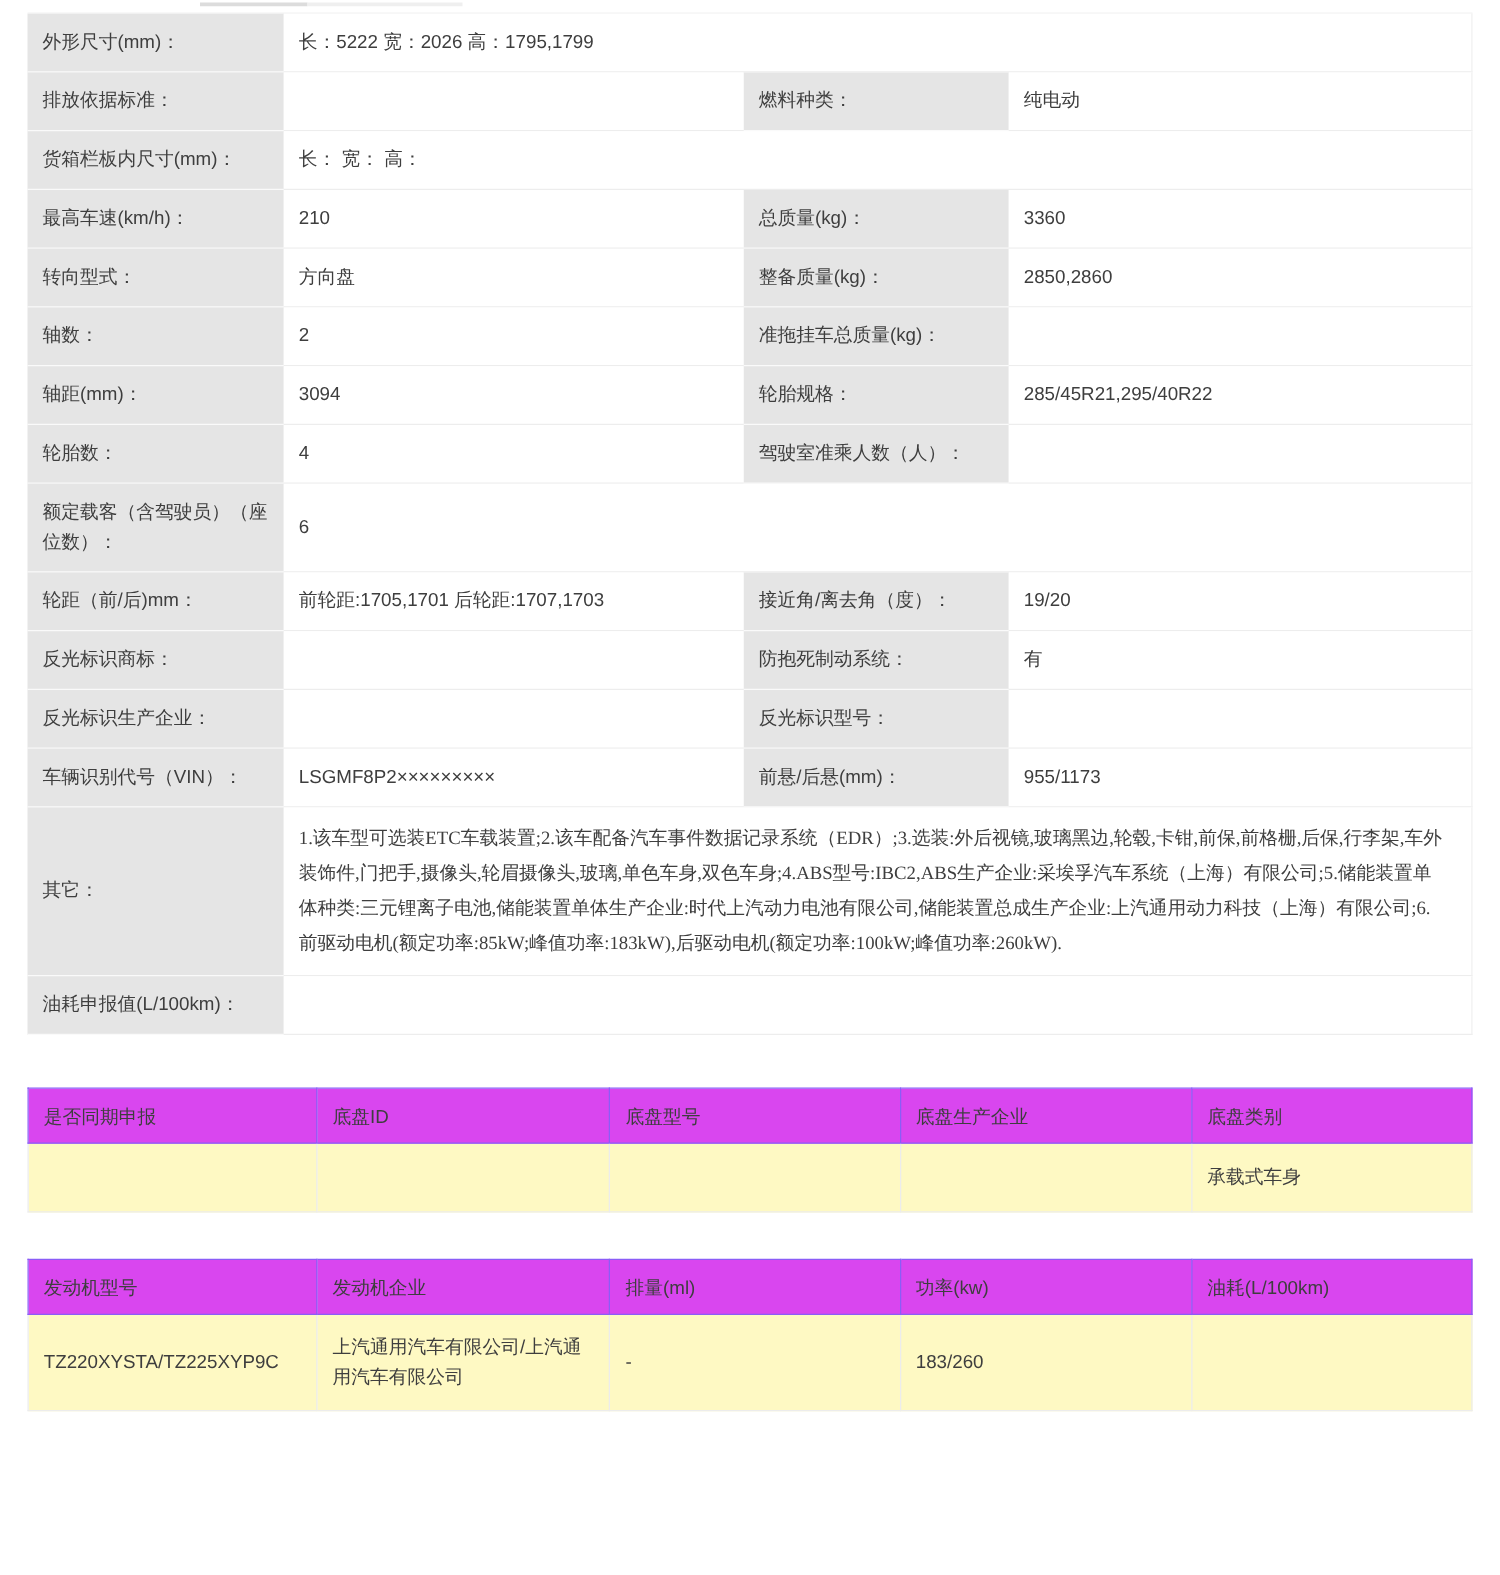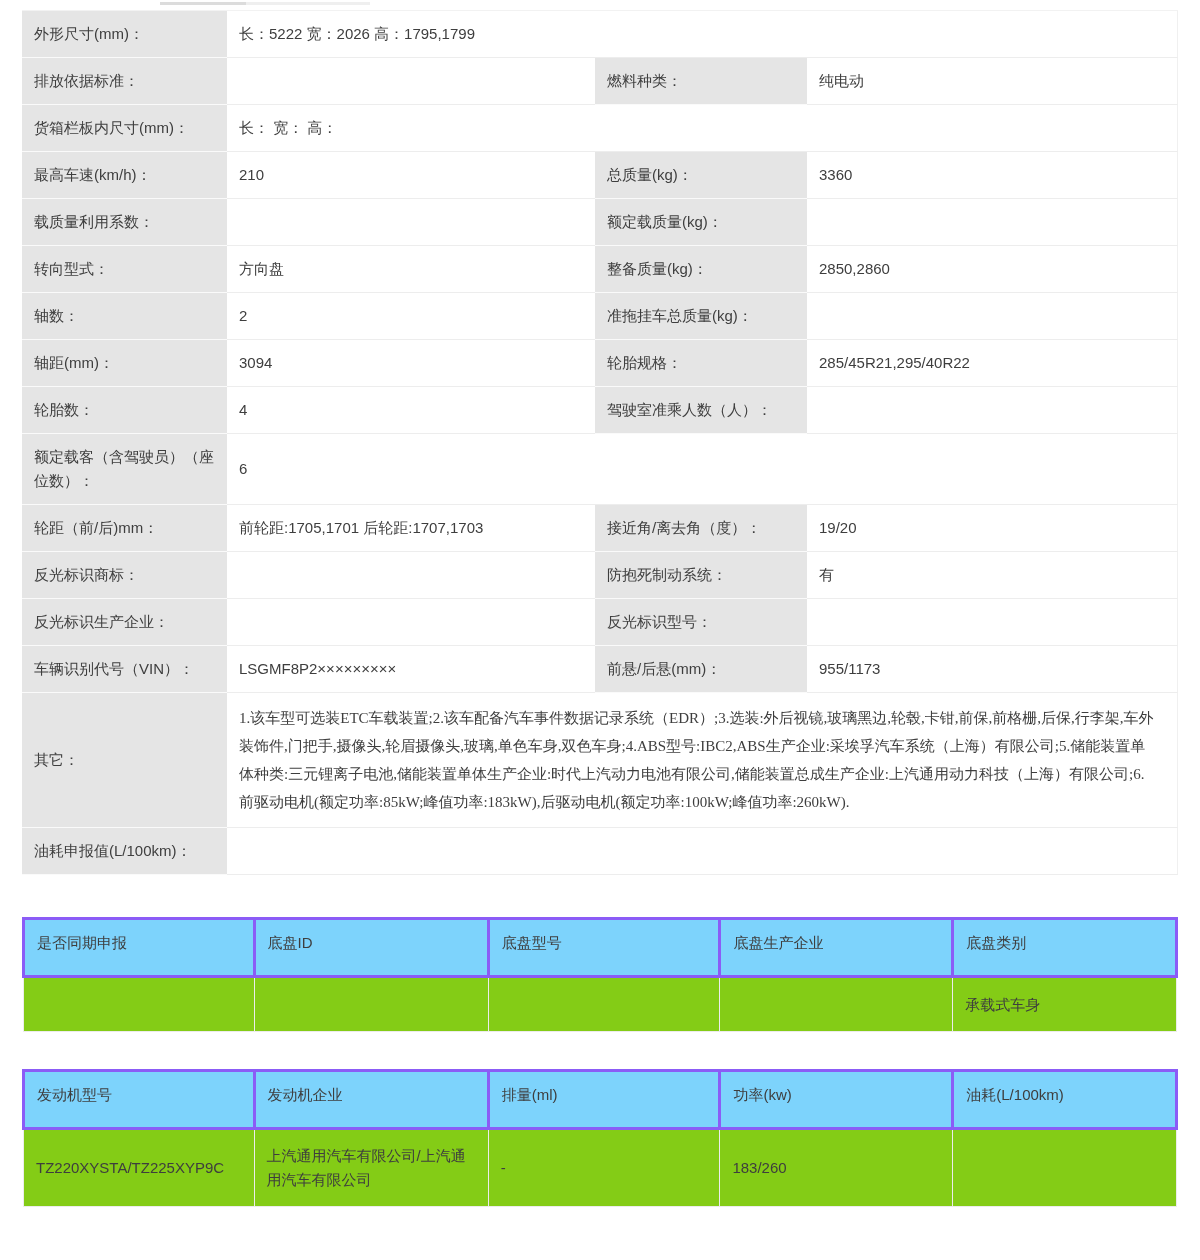--- a/index.html
+++ b/index.html
@@ -46,26 +46,26 @@
   .spec-table td.val {
     background: #ffffff;
     border-bottom: 1px solid #ededed;
     padding: 11px 22px 11px 12px;
   }
   .spec-table td.val.last { border-right: 1px solid #f0f0f0; }
   .spec-table td.other-val { line-height: 28px; font-family: Liberation Serif, serif; }
   
   .grid-table { margin-top: 42px; border-collapse: collapse; }
   .grid-table th {
-    background: #7dd3fc;
-    border: 3px solid #8b5cf6;
-    padding: 11px 10px 20px 12px;
+    background: #d946ef;
+    border: 1px solid #8b5cf6;
+    padding: 11px 10px 8px 12px;
   }
   .grid-table td {
-    background: #84cc16;
+    background: #fef9c3;
     border: 1px solid #ececec;
     padding: 14px 10px 14px 12px;
     height: 55px;
   }
   .grid-table.engine { margin-top: 37px; }
   .grid-table.engine td { height: 72px; }
 </style>
 </head>
 <body>
 
@@ -99,26 +99,20 @@
       <td class="val last" colspan="3">长： 宽： 高：</td>
     </tr>
 
     <tr>
       <td class="lbl">最高车速(km/h)：</td>
       <td class="val">210</td>
       <td class="lbl">总质量(kg)：</td>
       <td class="val last">3360</td>
     </tr>
 
-    <tr>
-      <td class="lbl">载质量利用系数：</td>
-      <td class="val"></td>
-      <td class="lbl">额定载质量(kg)：</td>
-      <td class="val last"></td>
-    </tr>
 
     <tr>
       <td class="lbl">转向型式：</td>
       <td class="val">方向盘</td>
       <td class="lbl">整备质量(kg)：</td>
       <td class="val last">2850,2860</td>
     </tr>
 
     <tr>
       <td class="lbl">轴数：</td>

